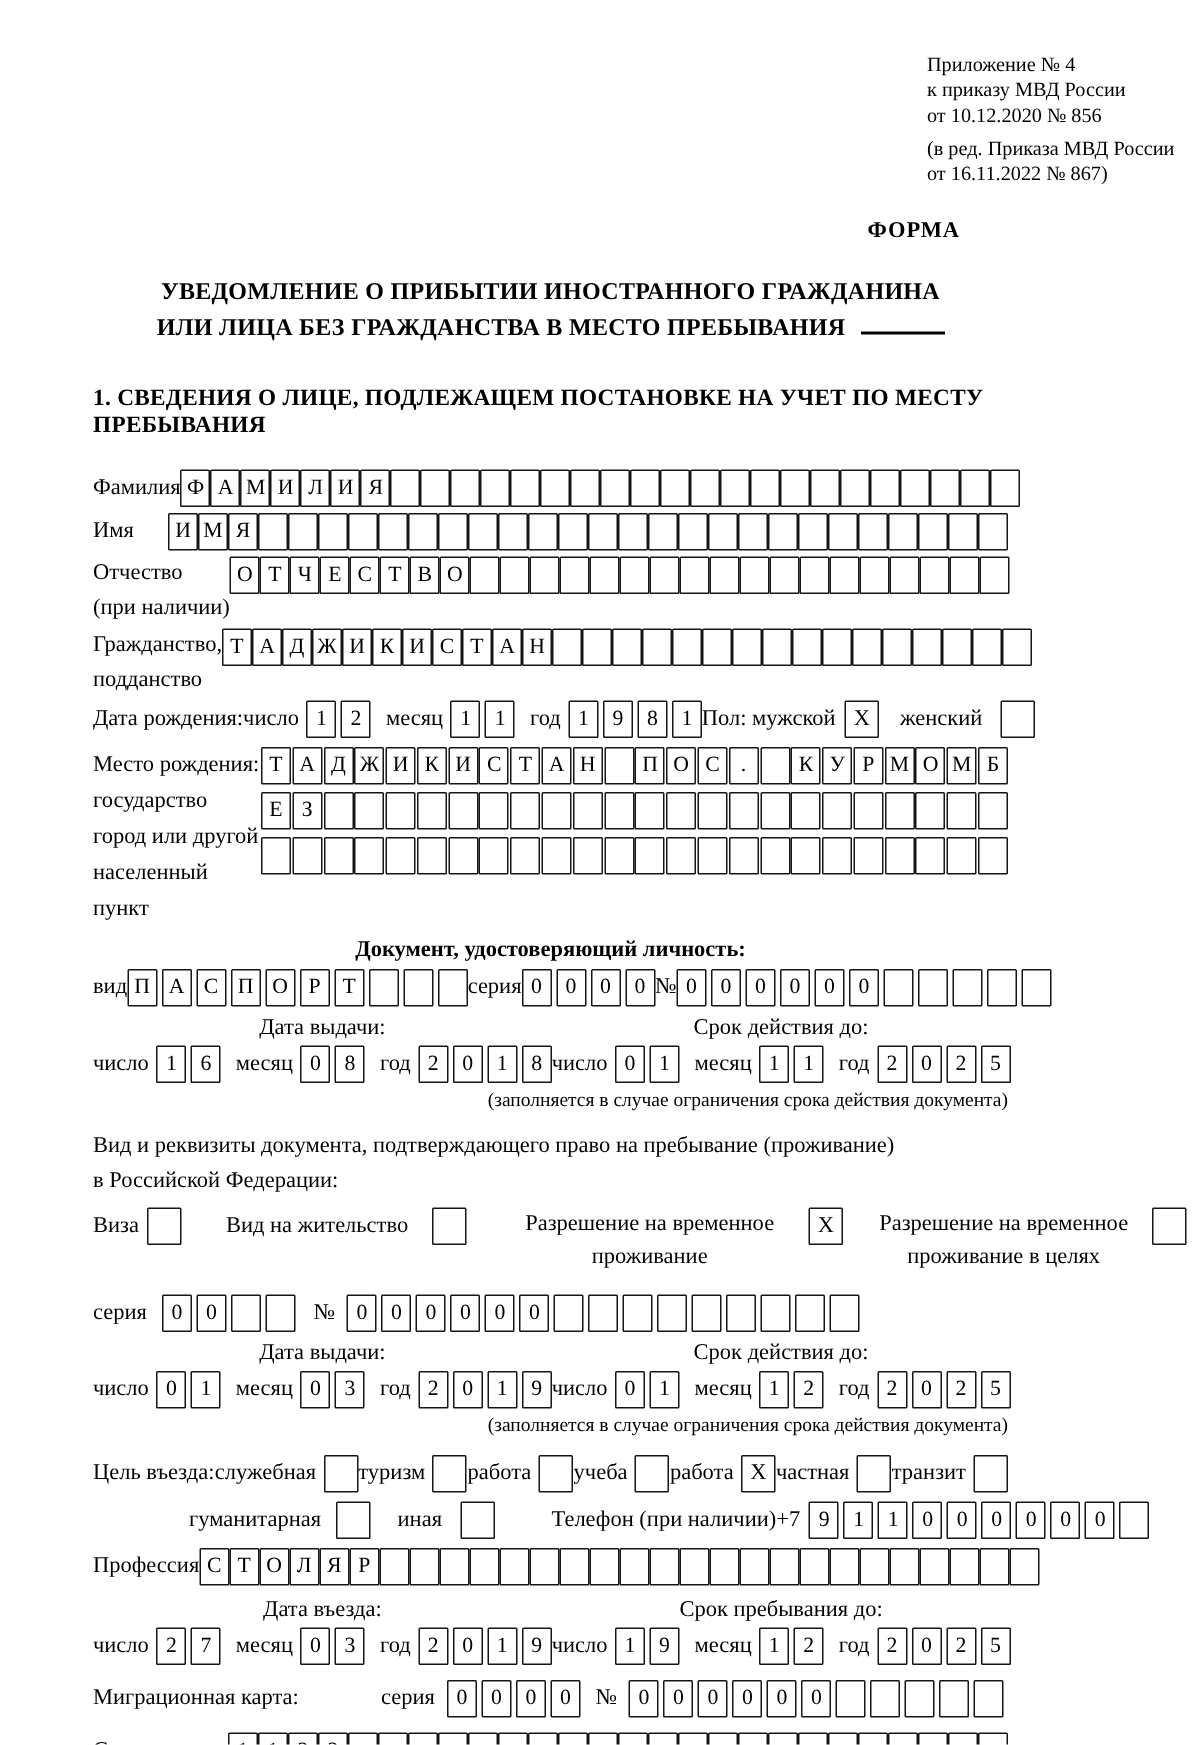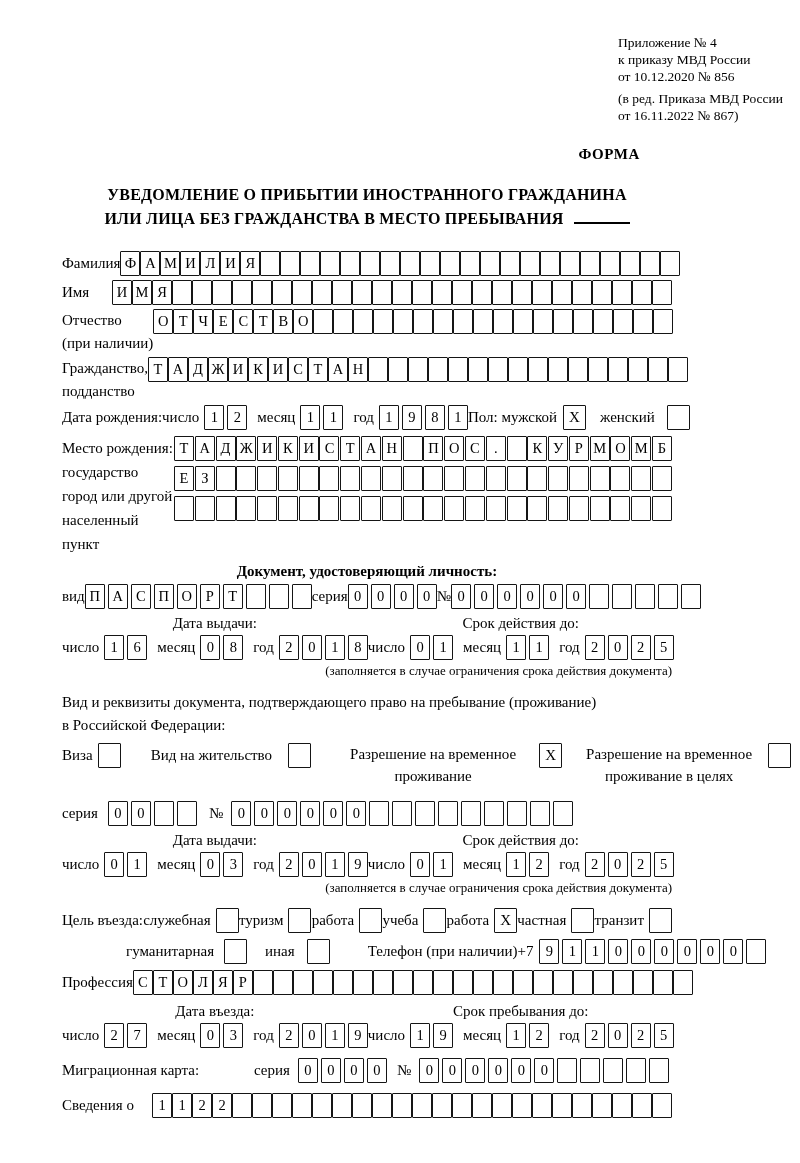--- a/index.html
+++ b/index.html
@@ -91,20 +91,21 @@
 
   <div class="forma">ФОРМА</div>
 
   <div class="title">
     <div>УВЕДОМЛЕНИЕ О ПРИБЫТИИ ИНОСТРАННОГО ГРАЖДАНИНА</div>
     <div>
       <span>ИЛИ ЛИЦА БЕЗ ГРАЖДАНСТВА В МЕСТО ПРЕБЫВАНИЯ</span><span class="blank"></span>
     </div>
   </div>
 
+  <div class="sec">1. СВЕДЕНИЯ О ЛИЦЕ, ПОДЛЕЖАЩЕМ ПОСТАНОВКЕ НА УЧЕТ ПО МЕСТУ ПРЕБЫВАНИЯ</div>
 
   <div class="row mt20">
     <span class="lbl" style="width:60px">Фамилия</span>
     <div class="cells fill">
         <span class="cell">Ф</span>
         <span class="cell">А</span>
         <span class="cell">М</span>
         <span class="cell">И</span>
         <span class="cell">Л</span>
         <span class="cell">И</span>

